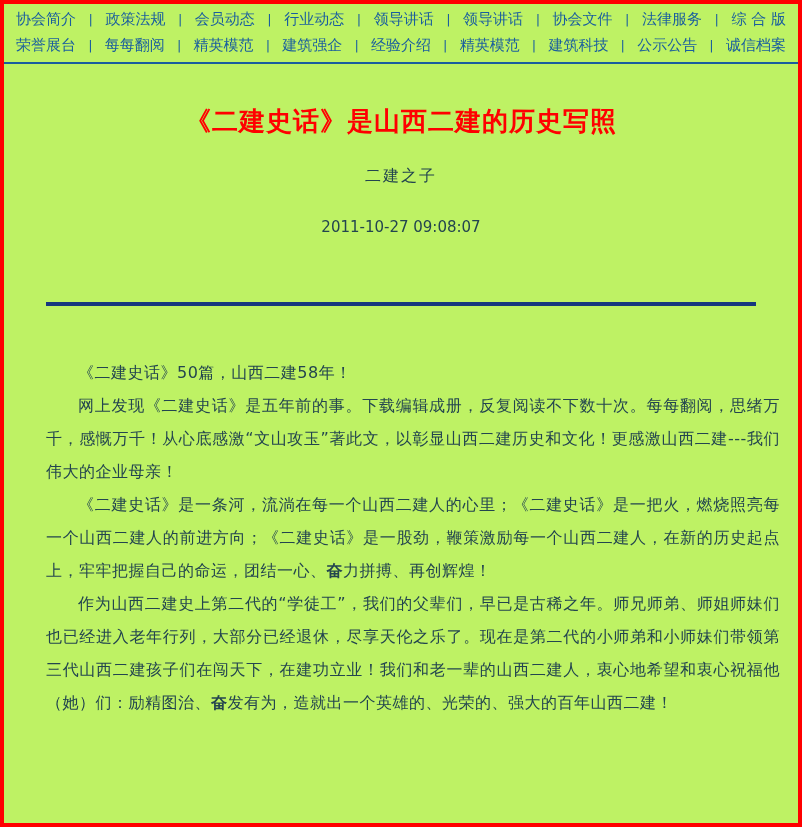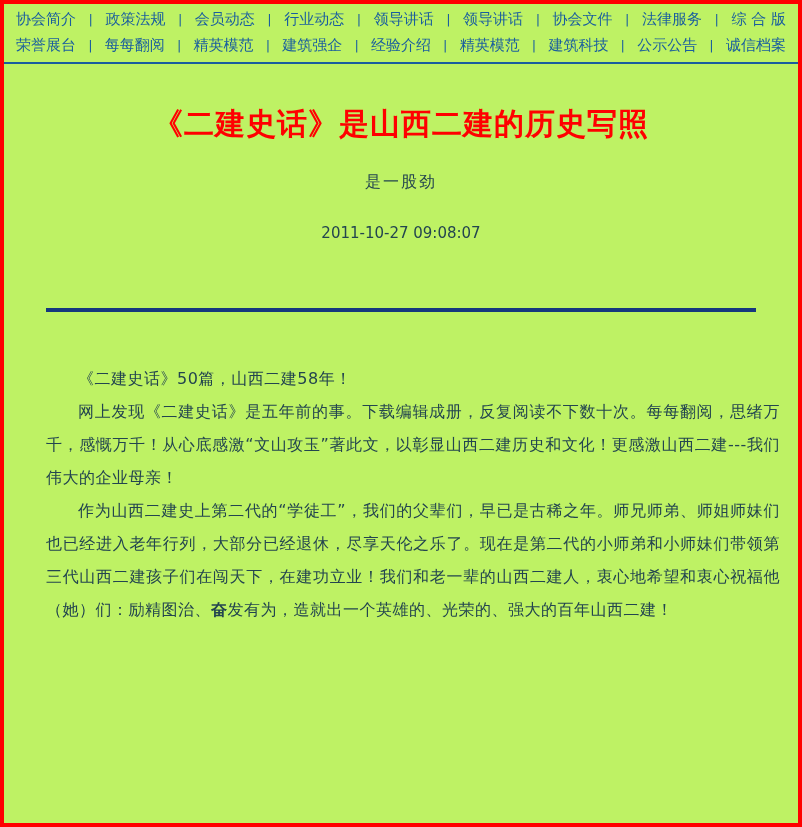--- a/index.html
+++ b/index.html
@@ -41,21 +41,21 @@
     cursor:pointer;
   }
   .nav-sep{
     color:var(--link-blue);
     font-size:13px;
   }
   
   .article-title{
     margin:40px 0 0 0;
     text-align:center;
-    font-size:30px;
+    font-size:26px;
     font-weight:bold;
     color:var(--title-red);
     letter-spacing:1px;
   }
   .article-author{
     margin-top:27px;
     text-align:center;
     font-size:16px;
     color:var(--text-dark);
     letter-spacing:2px;
@@ -127,22 +127,23 @@
       <span class="nav-sep">|</span>
       <a>建筑科技</a>
       <span class="nav-sep">|</span>
       <a>公示公告</a>
       <span class="nav-sep">|</span>
       <a>诚信档案</a>
     </div>
   </div>
 
   <h1 class="article-title">《二建史话》是山西二建的历史写照</h1>
-  <div class="article-author">是一股劲</div>
+  <div class="article-author">二建之子</div>
   <div class="article-date">2011-10-27 09:08:07</div>
   <hr class="article-divider">
   <div class="article-body">
       <p><span>《二建史话》50篇，山西二建58年！</span></p>
       <p><span>网上发现《二建史话》是五年前的事。下载编辑成册，反复阅读不下数十次。每每翻阅，思绪万千，感慨万千！从心底感激“文山攻玉”著此文，以彰显山西二建历史和文化！更感激山西二建---我们伟大的企业母亲！</span></p>
+      <p><span>《二建史话》是一条河，流淌在每一个山西二建人的心里；《二建史话》是一把火，燃烧照亮每一个山西二建人的前进方向；《二建史话》是一股劲，鞭策激励每一个山西二建人，在新的历史起点上，牢牢把握自己的命运，团结一心、</span><span class="b">奋</span><span>力拼搏、再创辉煌！</span></p>
       <p><span>作为山西二建史上第二代的“学徒工”，我们的父辈们，早已是古稀之年。师兄师弟、师姐师妹们也已经进入老年行列，大部分已经退休，尽享天伦之乐了。现在是第二代的小师弟和小师妹们带领第三代山西二建孩子们在闯天下，在建功立业！我们和老一辈的山西二建人，衷心地希望和衷心祝福他（她）们：励精图治、</span><span class="b">奋</span><span>发有为，造就出一个英雄的、光荣的、强大的百年山西二建！</span></p>
     </div>
 
 </div>
 
 </body></html>

